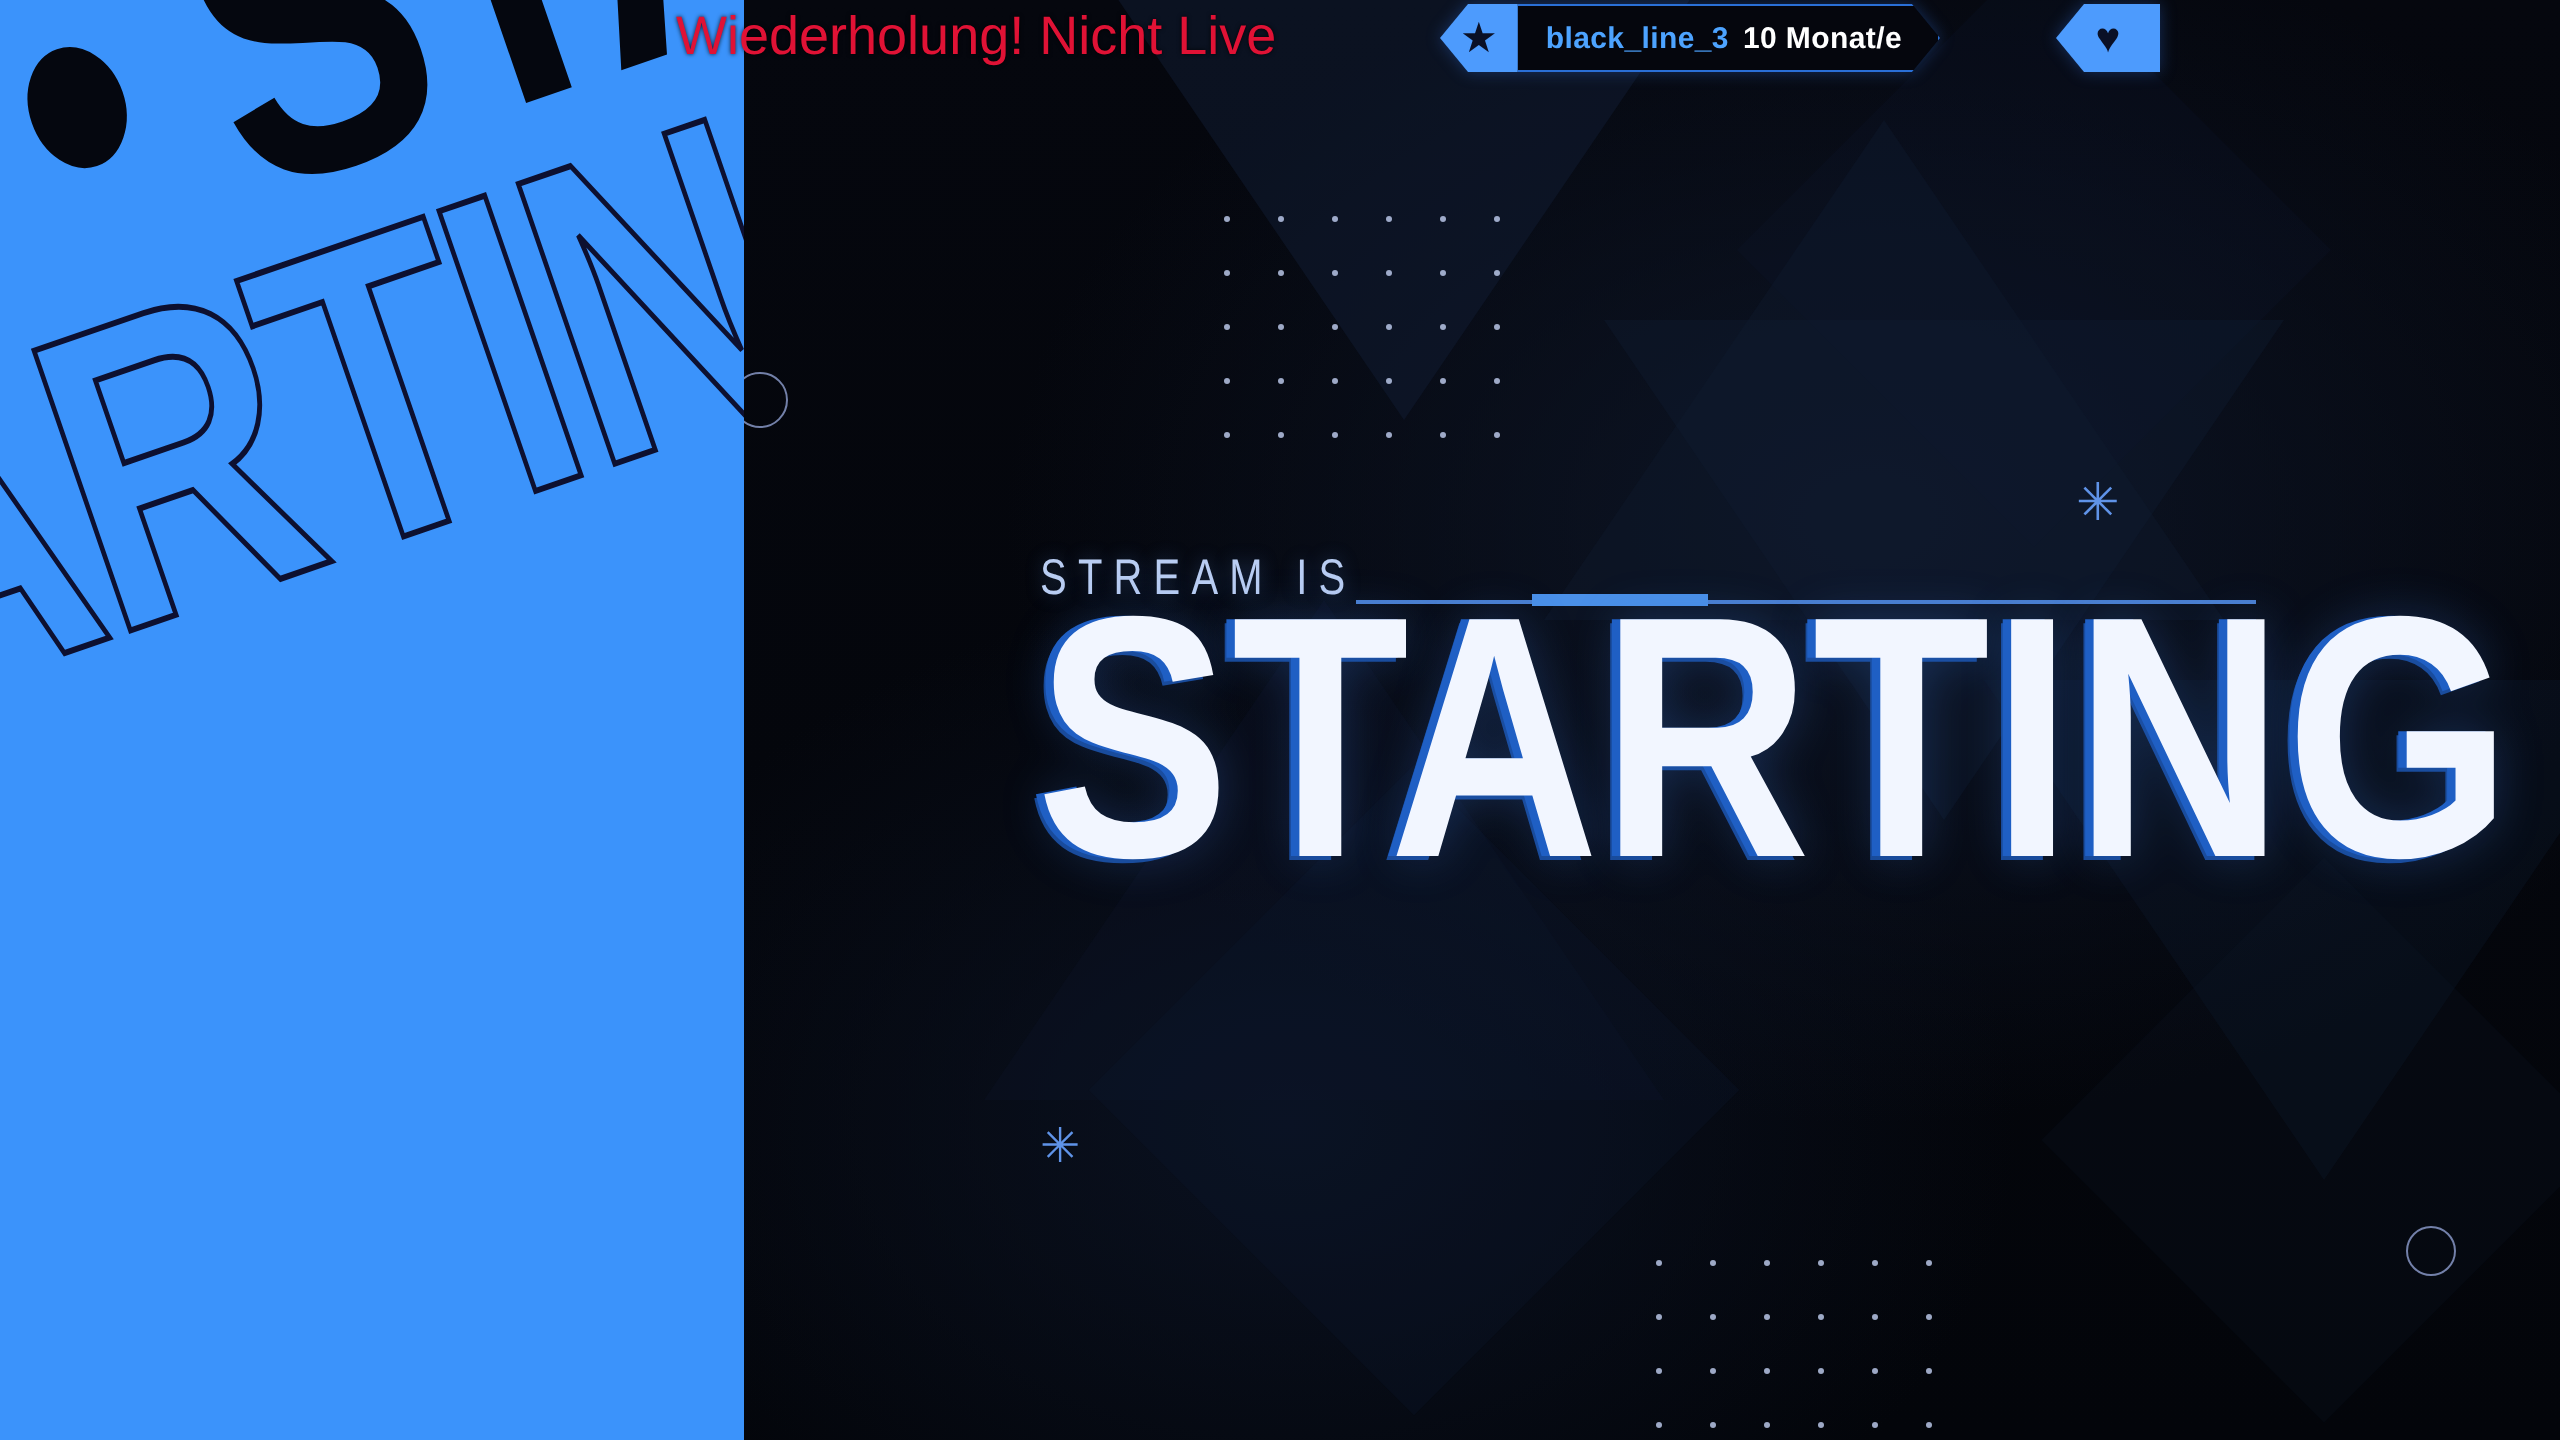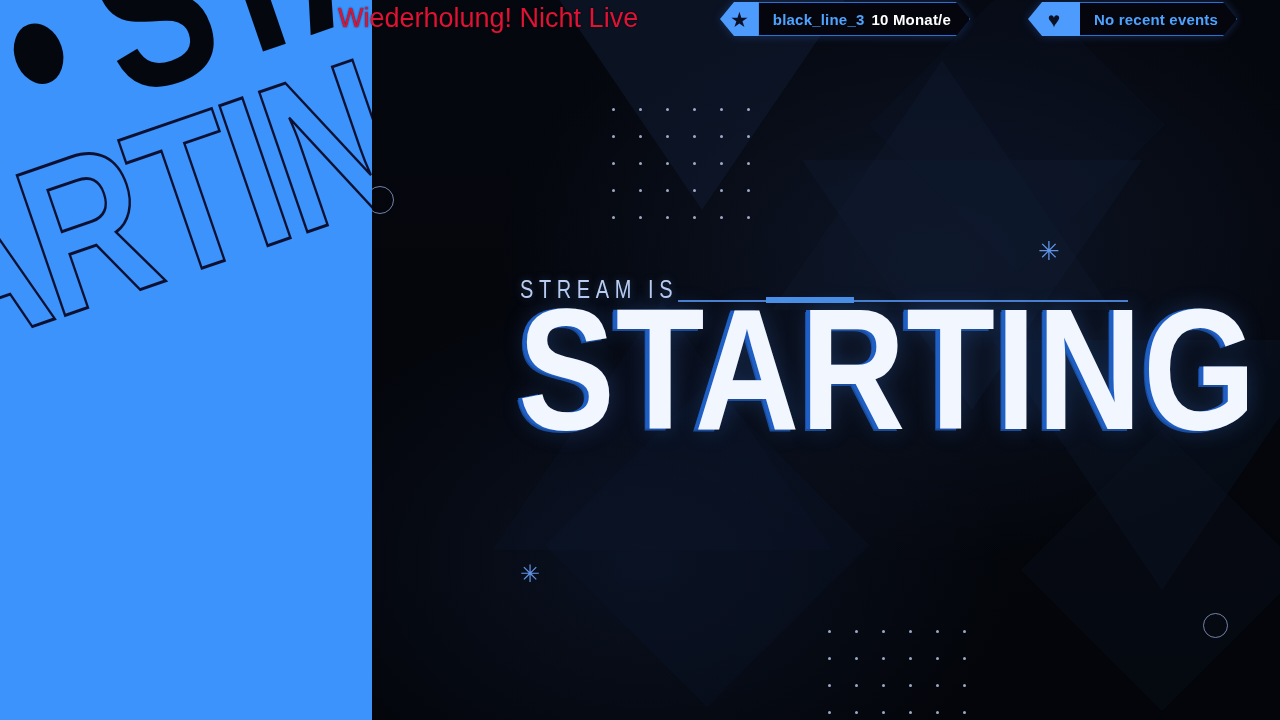--- a/index.html
+++ b/index.html
@@ -288,20 +288,17 @@
       <div class="badge-body">
         <span class="badge-text-a">black_line_3</span>
         <span class="badge-text-b">10 Monat/e</span>
       </div>
     </div>
 
     <div class="badge" id="badge-event">
       <div class="badge-icon">
         <span class="glyph">♥</span>
       </div>
-      <div class="badge-body">
-        <span class="badge-text-a">No recent events</span>
-      </div>
     </div>
 
   </div>
 
 </div>
 
 </body></html>

